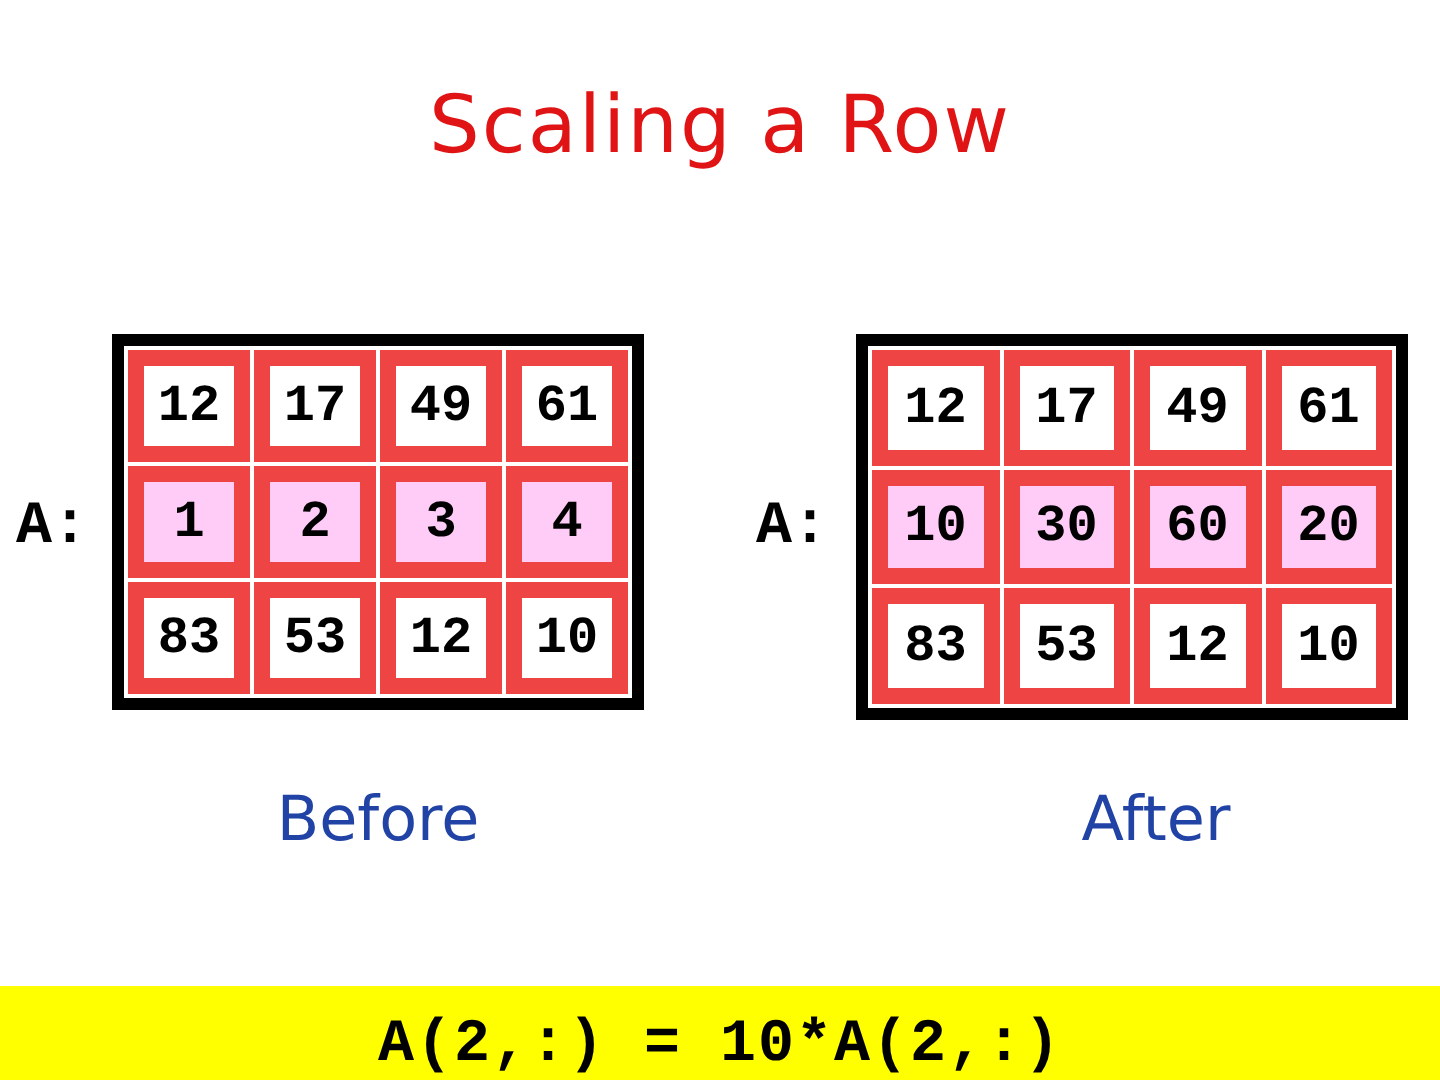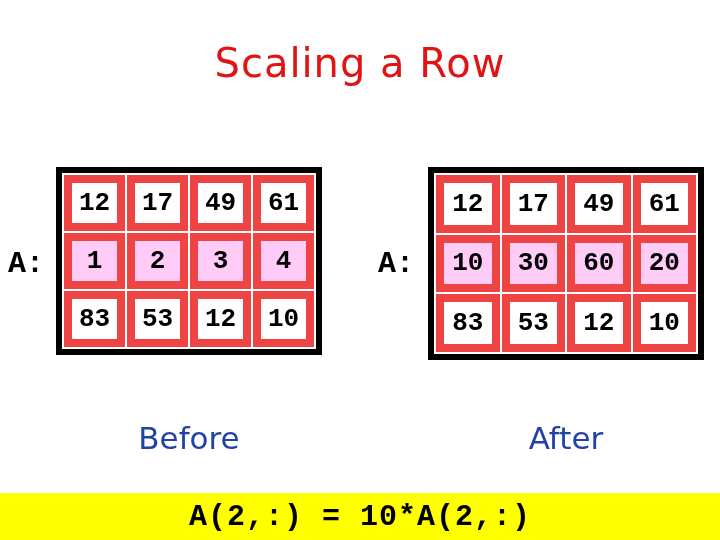--- a/index.html
+++ b/index.html
@@ -65,34 +65,33 @@
   }
   .cell.hl { background: var(--cell-pink, #ffccf7); }
 
   .caption {
     position: absolute;
     top: 392px;
     text-align: center;
     font-family: "DejaVu Sans", sans-serif;
     font-size: 31px;
     color: var(--caption-blue, #2143a5);
-    margin-top: 28px;
   }
   .caption-before { left: 56px;  width: 266px; }
-  .caption-after  { left: 428px; width: 276px; }
+  .caption-after  { left: 440px; width: 276px; }
 
   .banner {
     position: absolute;
     left: 0;
     top: 493px;
     width: 720px;
     height: 47px;
     background: var(--banner-yellow, #ffff00);
     display: flex;
-    align-items: center;
+    align-items: flex-end;
     justify-content: center;
   }
   .banner code {
     font-family: "Liberation Mono", monospace;
     font-weight: bold;
     font-size: 30px;
     color: #000;
     letter-spacing: 1px;
   }
 </style>

